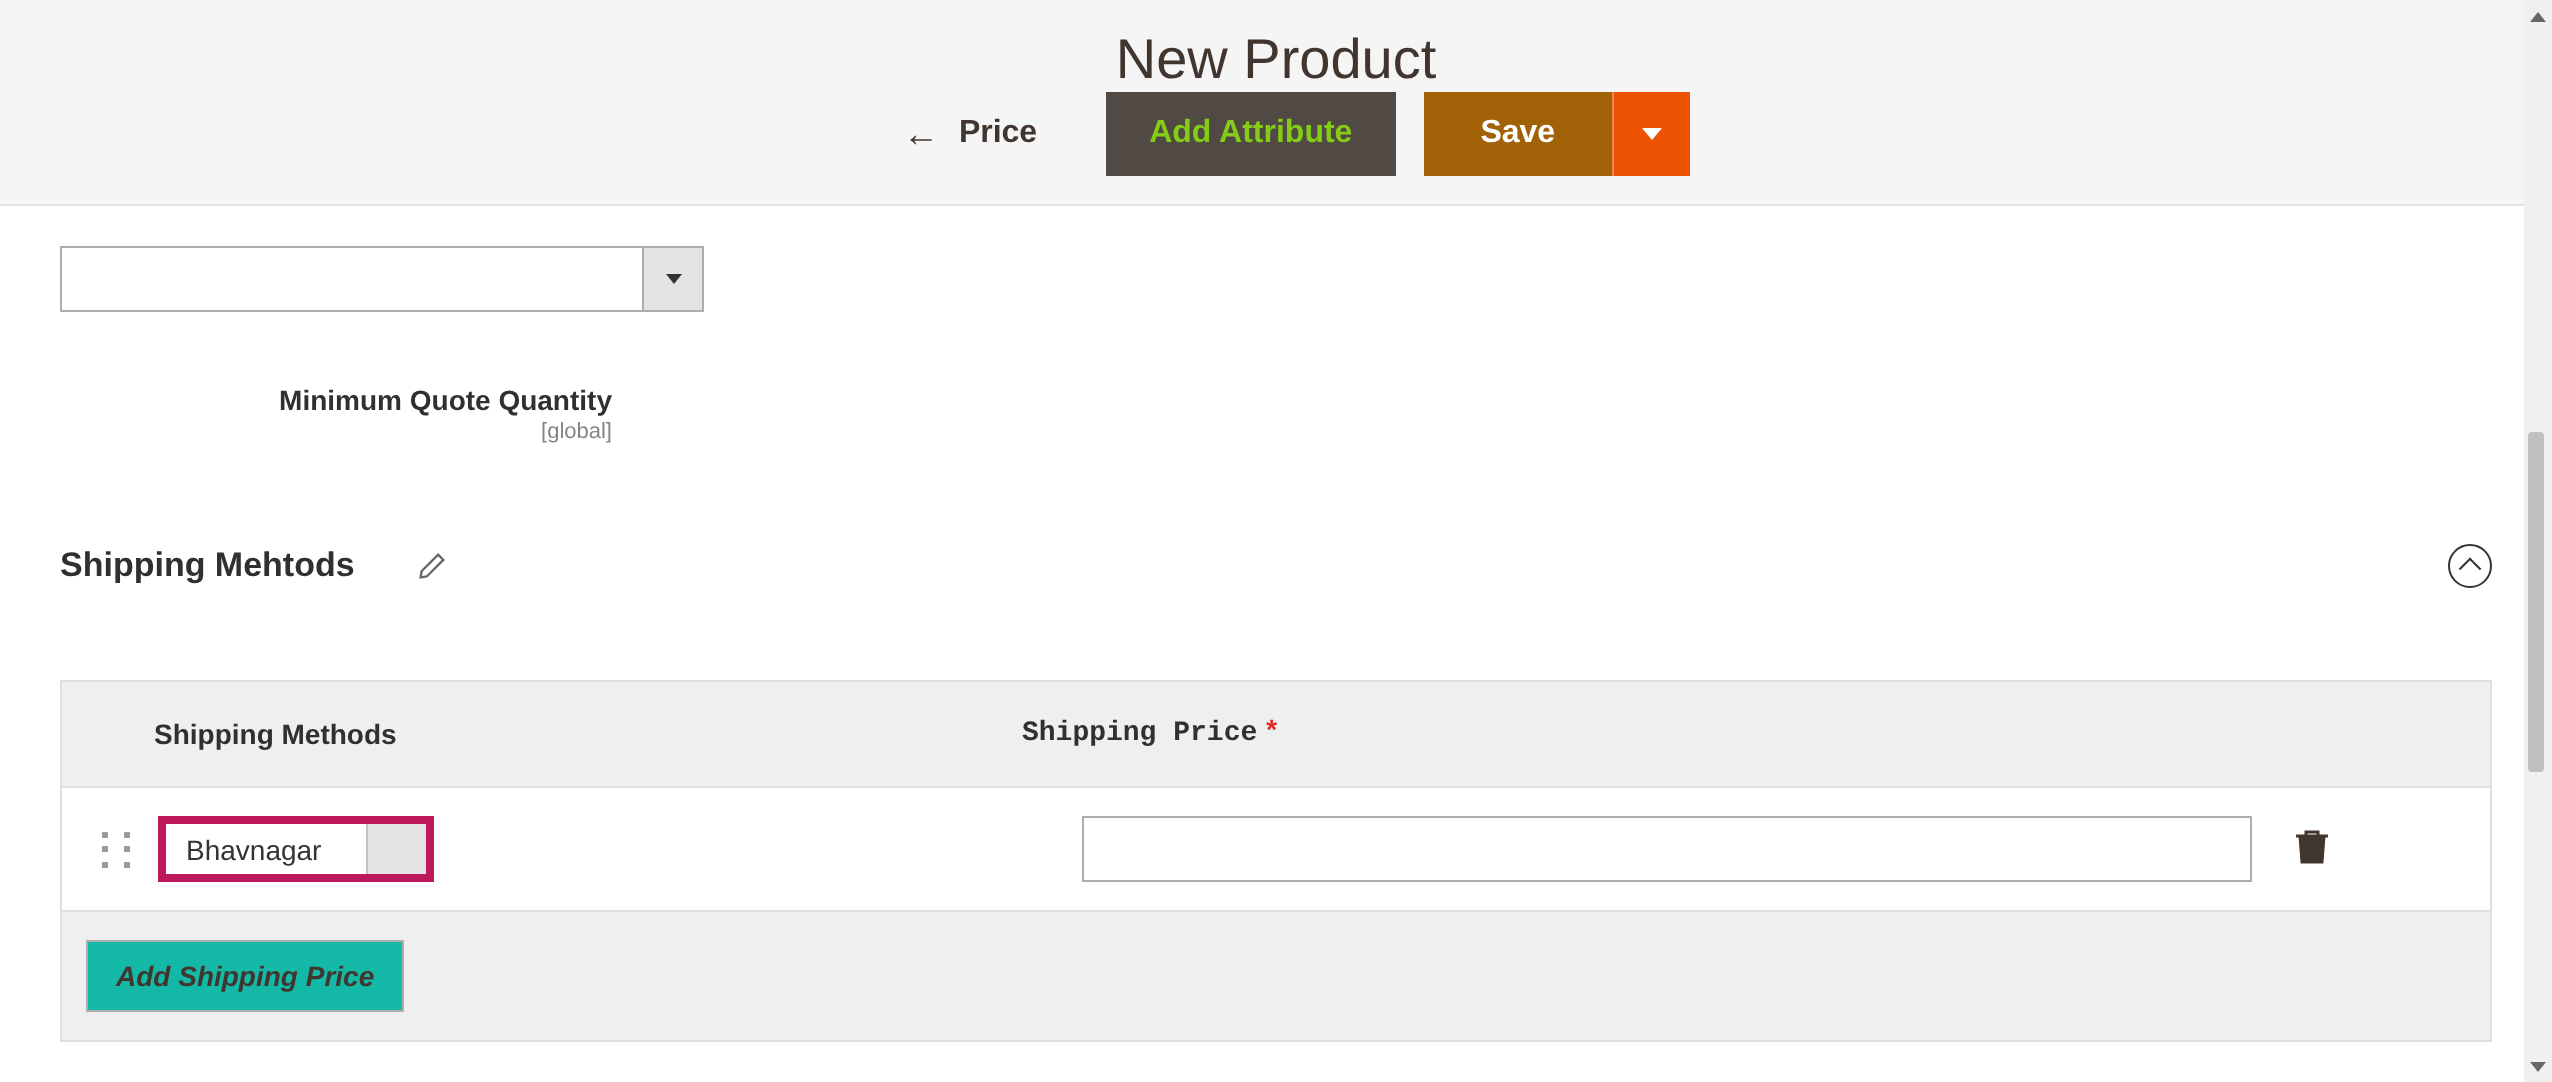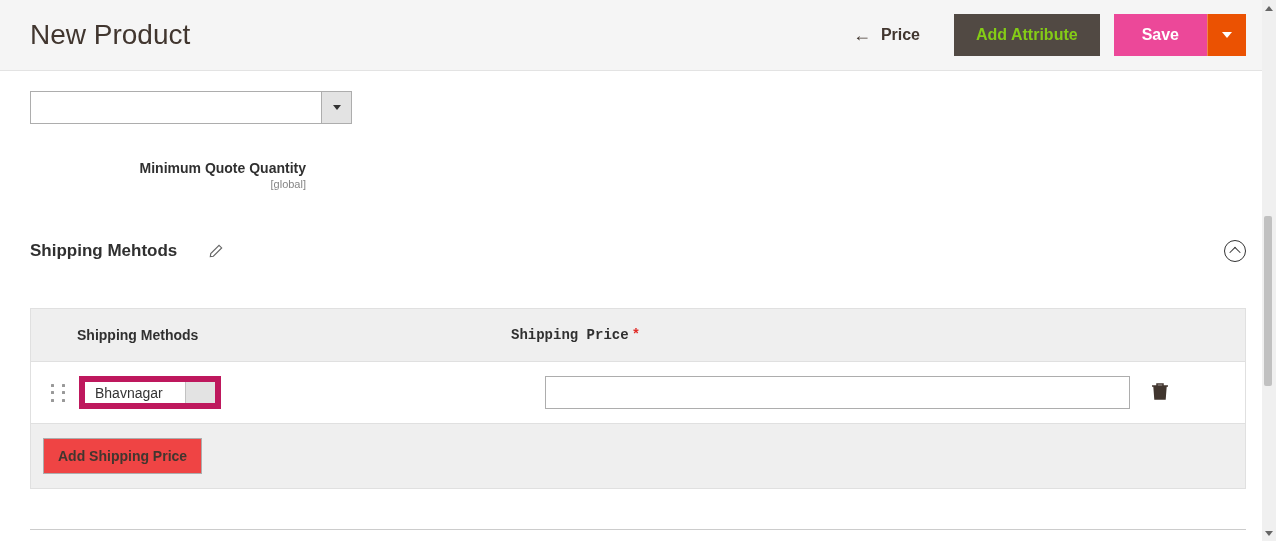--- a/index.html
+++ b/index.html
@@ -14,20 +14,21 @@
       font-size: 14px;
       overflow-x: hidden;
     }
     .header {
       background: #f5f5f5;
       border-bottom: 1px solid #e3e3e3;
       padding: 14px 30px;
       display: flex;
       align-items: center;
       justify-content: space-between;
+      flex-direction: column;
     }
     .page-title {
       font-size: 28px;
       font-weight: 400;
       color: #41362f;
     }
     .header-actions {
       display: flex;
       align-items: center;
       gap: 0;
@@ -56,21 +57,21 @@
       font-size: 16px;
       font-weight: 600;
       padding: 12px 22px;
       cursor: pointer;
       margin-right: 14px;
     }
     .save-group {
       display: flex;
     }
     .save-btn {
-      background: #ec4899;
+      background: #a16207;
       color: #fff;
       border: none;
       font-size: 16px;
       font-weight: 600;
       padding: 12px 28px;
       cursor: pointer;
     }
     .save-dropdown {
       background: #eb5202;
       color: #fff;
@@ -249,21 +250,21 @@
       justify-content: space-between;
     }
     .drag-handle .dot {
       width: 3px;
       height: 3px;
       background: #999;
       border-radius: 0.5px;
     }
     .row-select-wrap {
       display: inline-flex;
-      border: 6px solid #be185d;
+      border: 4px solid #be185d;
       background: #fff;
       height: 33px;
     }
     .row-select-body {
       width: 100px;
       padding: 0 10px;
       background: #fff;
       border: none;
       outline: none;
       font-size: 14px;
@@ -293,27 +294,28 @@
       background: transparent;
       border: none;
       margin-left: 18px;
       cursor: pointer;
       padding: 4px;
     }
     .table-footer {
       padding: 14px 12px;
     }
     .add-shipping-btn {
-      background: #ef4444;
+      background: #14b8a6;
       border: 1px solid #adadad;
       padding: 9px 14px;
       font-size: 14px;
       color: #41362f;
       font-weight: 600;
       cursor: pointer;
+      font-style: italic;
     }
     .divider {
       border-top: 1px solid #ccc;
       margin-top: 40px;
     }
     .page-scrollbar {
       position: fixed;
       right: 0;
       top: 0;
       width: 14px;

